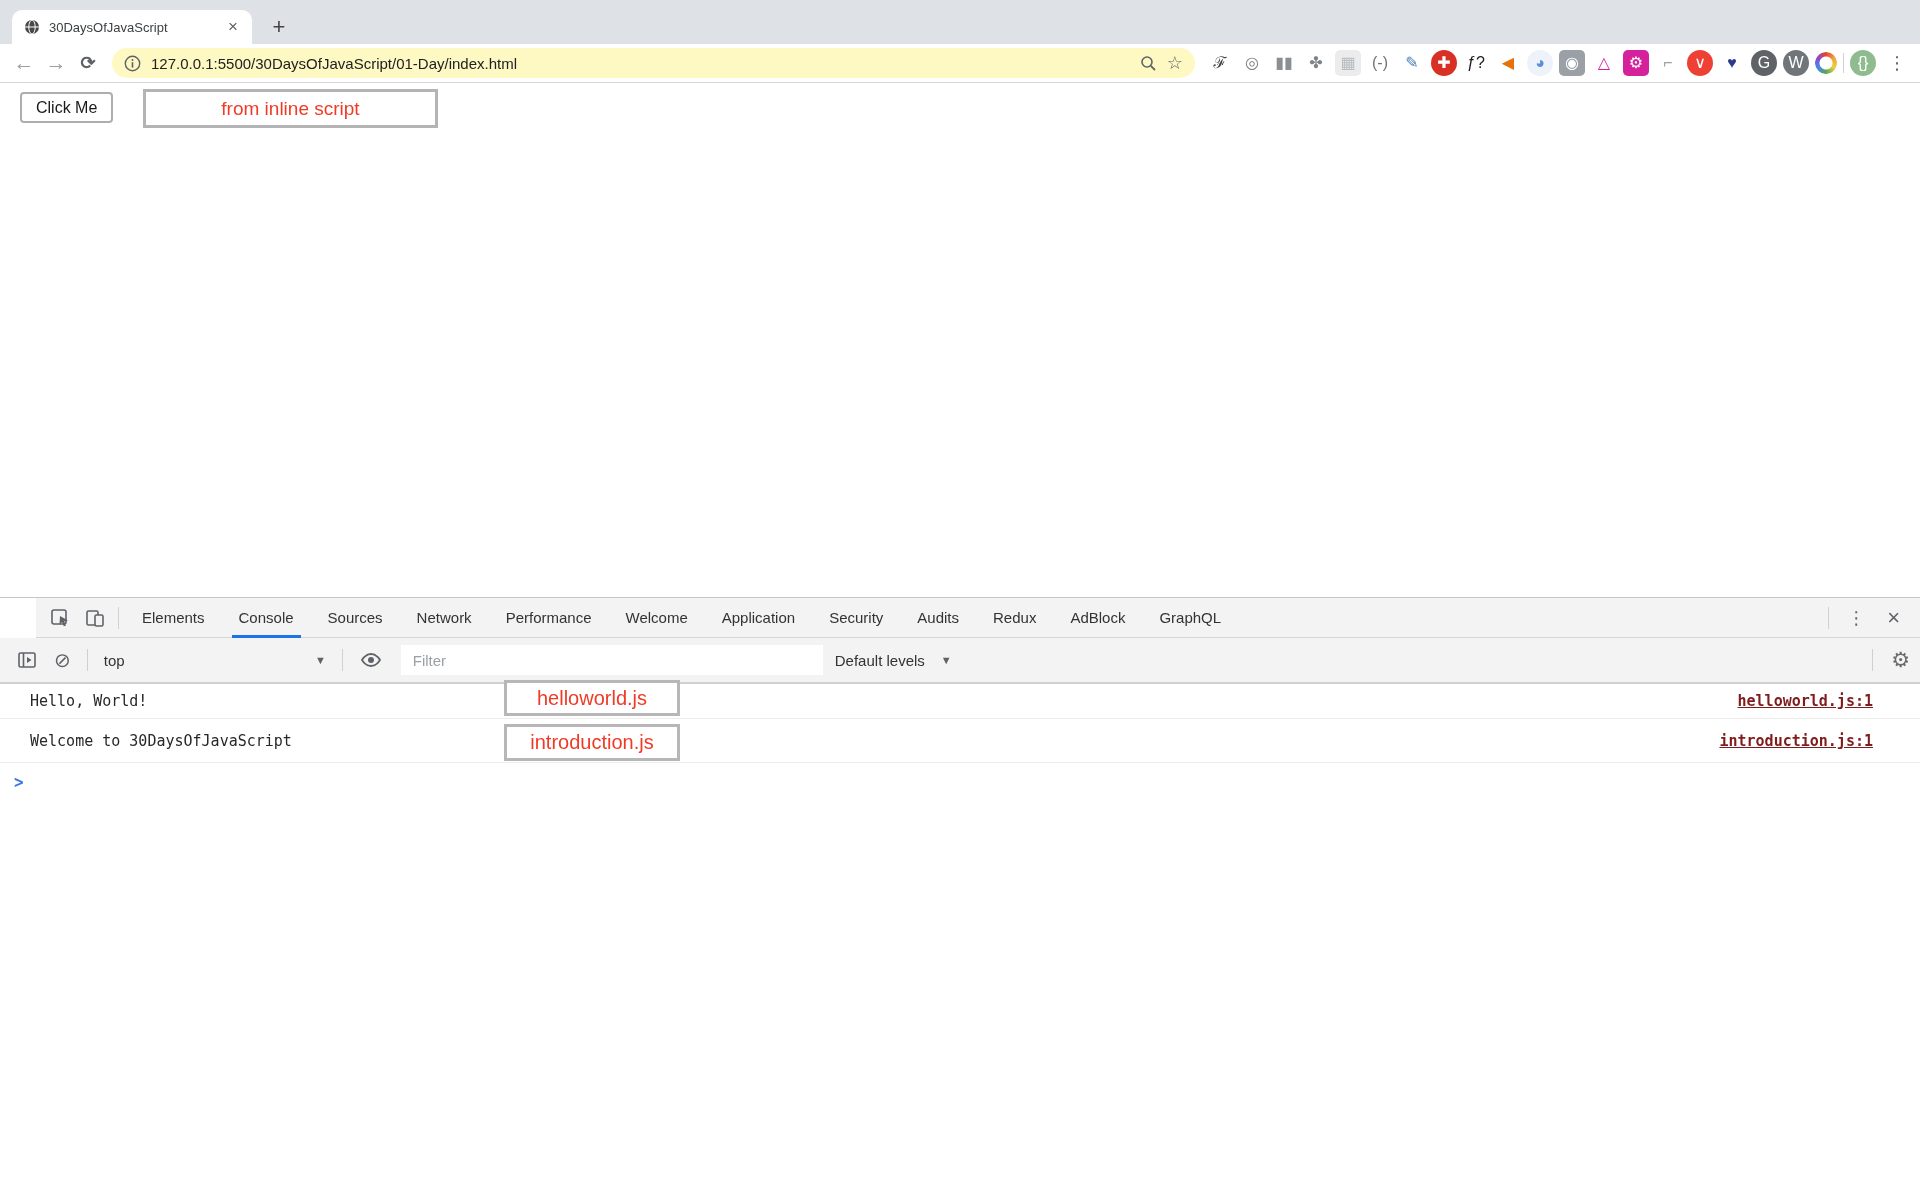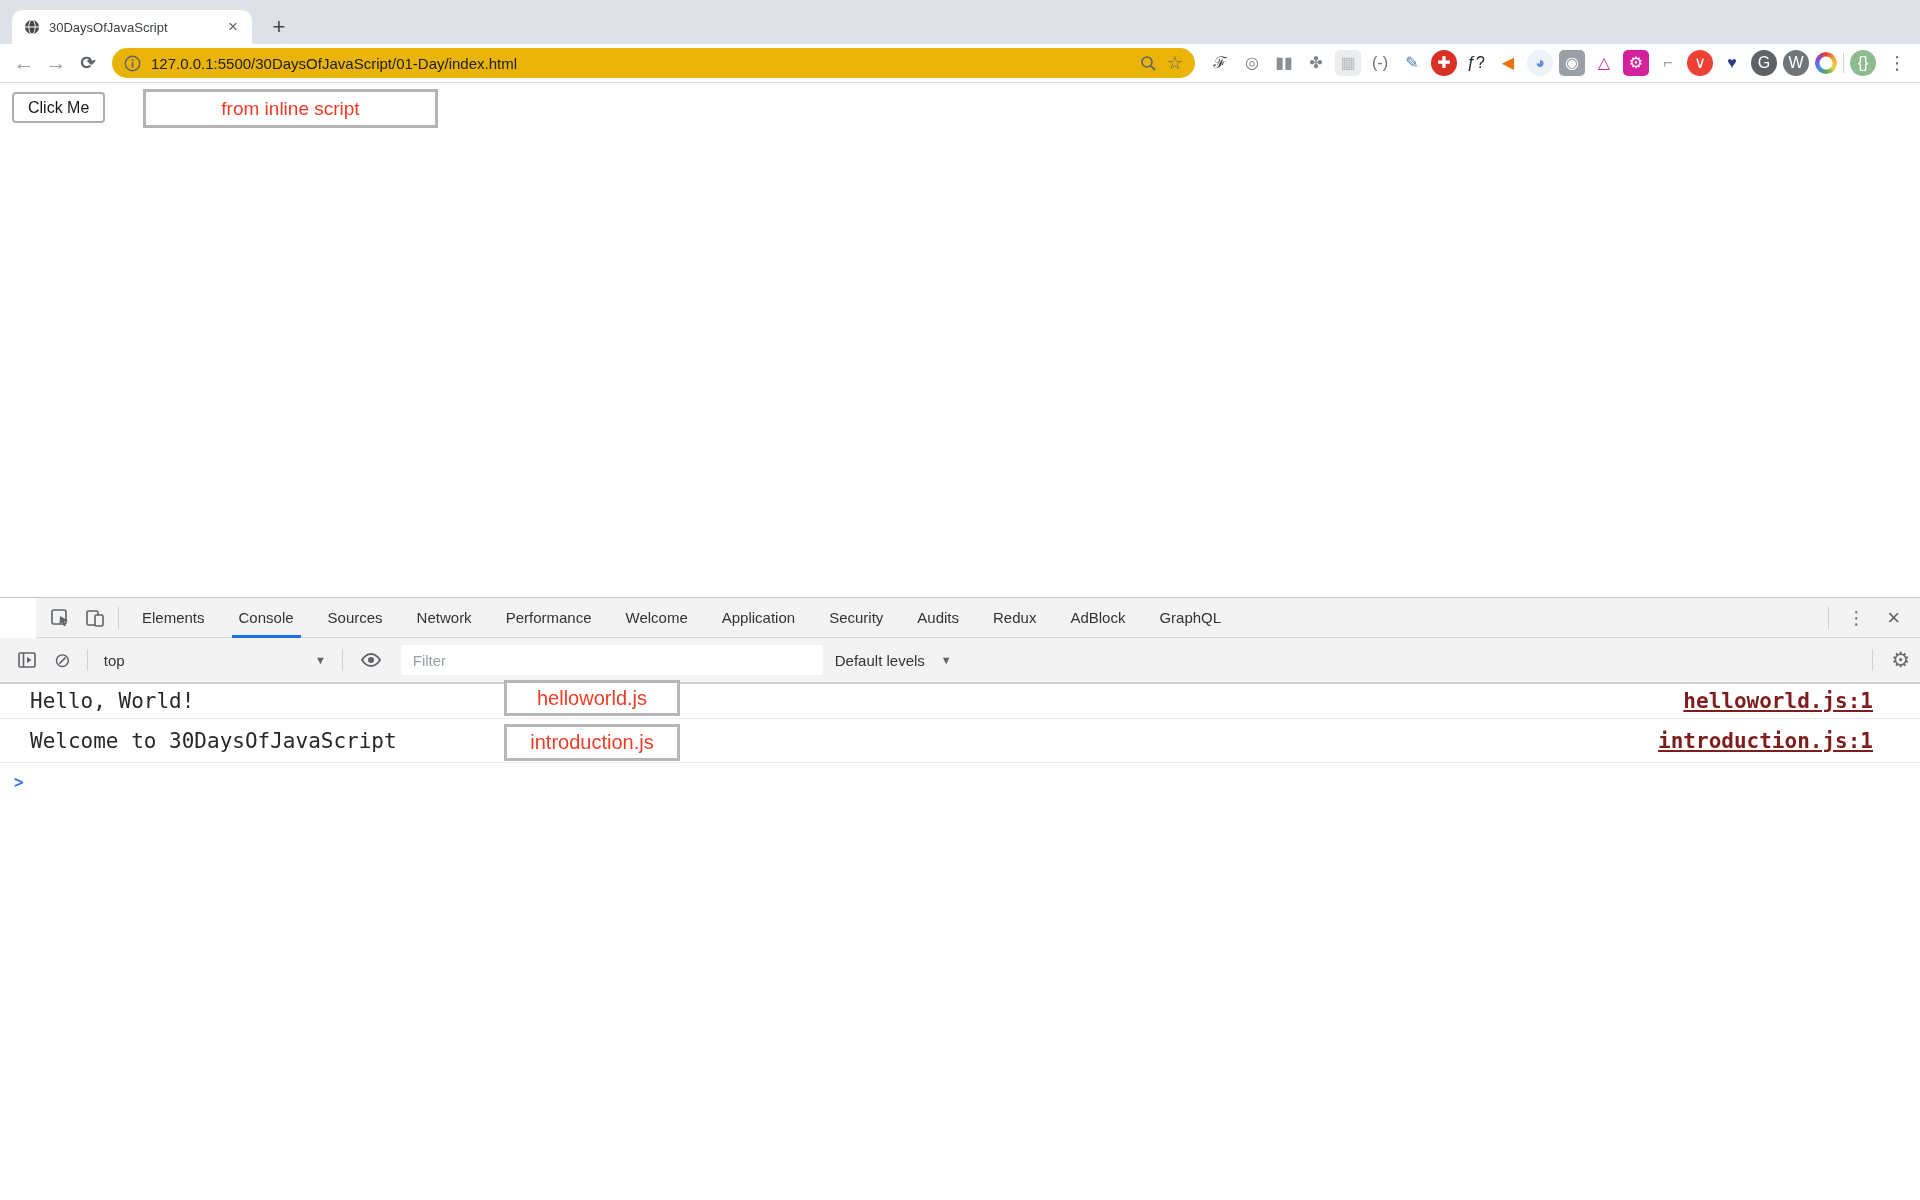--- a/index.html
+++ b/index.html
@@ -15,38 +15,38 @@
   .tab-close { font-size:17px; color:#5f6368; cursor:default; padding:0 4px; }
   .newtab { position:absolute; left:262px; top:10px; width:34px; height:34px; display:flex;
             align-items:center; justify-content:center; font-size:22px; color:#444; }
 
   .toolbar { position:absolute; left:0; top:44px; width:1920px; height:39px; background:#fff;
              border-bottom:1px solid #d5d8dc; display:flex; align-items:center; padding:0 8px; }
   .navbtn { width:32px; height:32px; display:flex; align-items:center; justify-content:center;
             font-size:21px; border-radius:50%; }
   .navbtn.back, .navbtn.fwd { color:#9aa0a6; }
   .navbtn.reload { color:#5f6368; font-size:18px; font-weight:bold; }
-  .urlpill { flex:1; max-width:1085px; height:30px; background:#eab308; border-radius:15px;
+  .urlpill { flex:1; max-width:1085px; height:30px; background:#fef9c3; border-radius:15px;
              display:flex; align-items:center; padding:0 12px; margin:0 8px; }
   .url-text { font-size:15px; color:#202124; margin-left:10px; flex:1; white-space:nowrap; }
   .pill-ic { color:#5f6368; margin-left:10px; display:flex; align-items:center; }
   .star { font-size:18px; }
   .ext-strip { display:flex; align-items:center; gap:6px; margin-left:4px; }
   .ext-icon { width:26px; height:26px; display:flex; align-items:center; justify-content:center;
               font-size:16px; line-height:1; border-radius:5px; }
   .ext-icon.sep { width:1px; height:20px; background:#d0d3d6; border-radius:0; }
   .ext-icon.rainbow { background:conic-gradient(#e5432e,#f2a63a,#e8d33f,#58a55c,#4688f1,#8a4ccf,#e5432e);
                       width:22px; height:22px; border-radius:50%;
                       -webkit-mask:radial-gradient(circle,transparent 6px,#000 7px);
                       mask:radial-gradient(circle,transparent 6px,#000 7px); }
   .kebab { font-size:18px; color:#5f6368; margin-left:6px; padding:0 6px; }
 
   
   .page { position:absolute; left:0; top:84px; width:1920px; height:513px; background:#fff; }
-  .clickme { position:absolute; left:12px; top:8px; height:31px; padding:0 14px;
+  .clickme { position:absolute; left:20px; top:8px; height:31px; padding:0 14px;
              background:#fff; border:2px solid #aeaeae; border-radius:4px;
              font-size:16px; color:#1a1a1a; font-family:"Liberation Sans",sans-serif; }
   .inline-box { position:absolute; left:143px; top:5px; width:295px; height:39px;
                 background:#fff; border:3px solid #b4b4b4; display:flex; align-items:center;
                 justify-content:center; font-size:19px; color:var(--red); }
 
   
   .devtools { position:absolute; left:0; top:597px; width:1920px; height:603px;
               border-top:1px solid #c3c6c9; background:#fff; }
   .dt-tabs { height:40px; background:#f3f3f3; border-bottom:1px solid #d6d6d6;
@@ -73,21 +73,21 @@
                   padding:0 12px; margin-left:8px; outline:none; color:#333;
                   font-family:"Liberation Sans",sans-serif; }
   .filter-input::placeholder { color:#9aa0a6; }
   .levels { display:flex; align-items:center; gap:16px; font-size:15px; color:#333;
             margin-left:12px; }
   .dt-gear { margin-left:auto; display:flex; align-items:center; }
   .gear-ic { font-size:21px; color:#6b6b6b; margin-left:12px; }
 
   .console-area { position:relative; background:#fff; }
   .console-row { display:flex; align-items:center; border-bottom:1px solid #ececec;
-                 font-family:"DejaVu Sans Mono", monospace; font-size:21px; color:#282828; }
+                 font-family:"DejaVu Sans Mono", monospace; font-size:15px; color:#282828; }
   .console-row .msg { padding-left:30px; flex:1; white-space:pre; }
   .console-row .src { padding-right:47px; text-decoration:underline; color:#7f1d1d;font-weight:bold; }
   .console-row.r0 { height:35px; }
   .console-row.r1 { height:44px; }
   .prompt-row { height:36px; display:flex; align-items:center; }
   .prompt-chevron { color:#3b78e7; font-family:"DejaVu Sans Mono",monospace; font-weight:bold;
                     font-size:16px; padding-left:14px; transform:scaleY(1.15); }
 
   .ann { position:absolute; left:504px; width:176px; background:#fff; border:3px solid #b7b7b7;
          display:flex; align-items:center; justify-content:center; font-size:20px;

